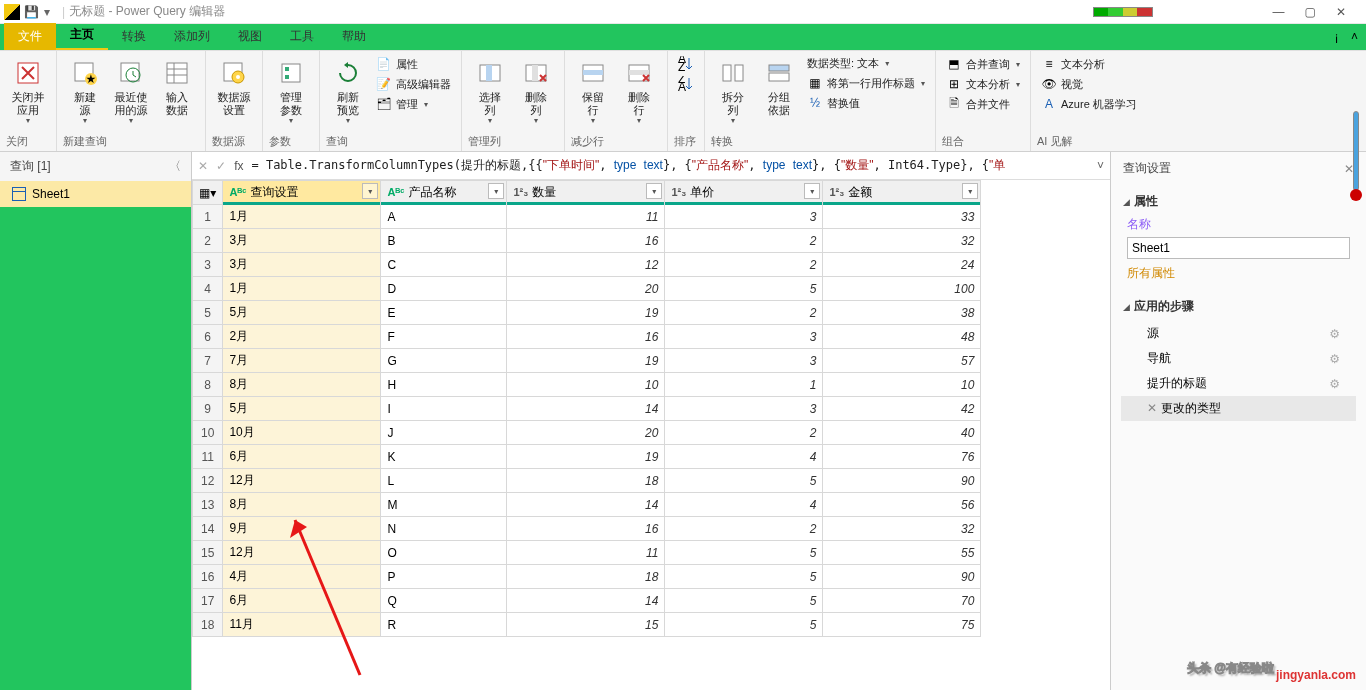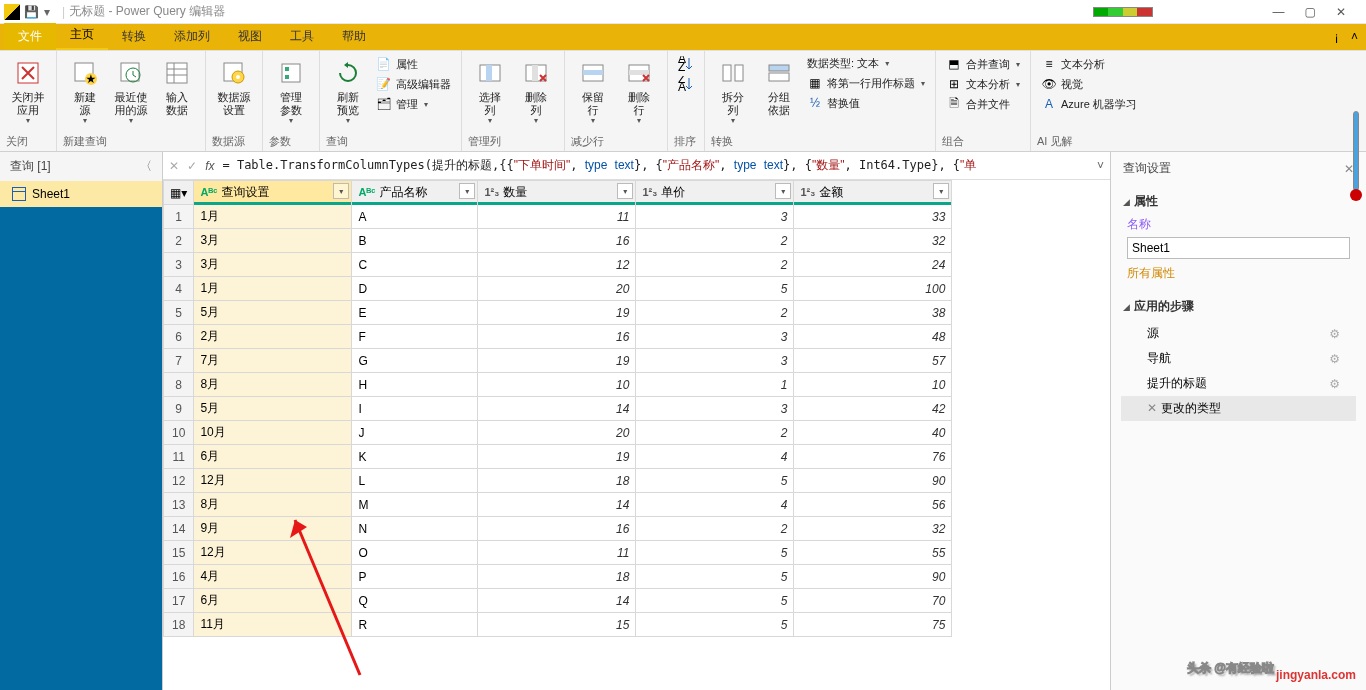--- a/index.html
+++ b/index.html
@@ -6,51 +6,51 @@
 body{background:#fff;width:1366px;height:690px;overflow:hidden;position:relative}
 .titlebar{height:24px;background:#fff;display:flex;align-items:center;padding:0 4px;border-bottom:1px solid #e8e8e8}
 .titlebar .logo{width:16px;height:16px;background:linear-gradient(135deg,#f2c811 50%,#000 50%);margin-right:4px}
 .titlebar .save-icon{width:16px;height:16px;color:#1a5fb4;display:flex;align-items:center;justify-content:center;margin-right:4px}
 .titlebar .qat-dd{color:#666;margin-right:8px}
 .titlebar .sep{color:#ccc;margin:0 4px}
 .titlebar .title{color:#888}
 .titlebar .spacer{flex:1}
 .titlebar .winbtns{display:flex;gap:20px;padding-right:16px;color:#555}
 .titlebar .meter{width:60px;height:10px;background:linear-gradient(90deg,#0a0 0 25%,#3c3 25% 50%,#cc3 50% 75%,#c33 75% 100%);border:1px solid #888;margin-right:120px}
-.tabs{height:26px;background:#eab308;display:flex;align-items:flex-end;padding-left:4px}
+.tabs{height:26px;background:#22c55e;display:flex;align-items:flex-end;padding-left:4px}
 .tab{padding:5px 14px;color:#333;cursor:pointer}
 .tab.file{background:#e6b800;color:#fff;font-weight:500}
-.tab.active{border-bottom:2px solid #f2c811;color:#000;font-weight:normal}
+.tab.active{border-bottom:2px solid #f2c811;color:#000;font-weight:bold}
 .ribbon{height:102px;background:#f5f5f5;border-top:1px solid #e0e0e0;border-bottom:1px solid #d0d0d0;display:flex;position:relative}
 .group{display:flex;flex-direction:column;border-right:1px solid #ddd;padding:2px 6px 0}
 .group-body{display:flex;flex:1;align-items:flex-start;gap:2px}
 .group-label{text-align:left;color:#666;font-size:11px;padding:2px 0}
 .large-btn{display:flex;flex-direction:column;align-items:center;width:44px;padding:4px 2px;cursor:pointer;text-align:center}
 .large-btn .icon{width:32px;height:32px;display:flex;align-items:center;justify-content:center;margin-bottom:2px;position:relative}
 .large-btn .lbl{font-size:11px;line-height:13px;color:#222}
 .large-btn .dd{font-size:8px;color:#555;line-height:8px}
 .small-stack{display:flex;flex-direction:column;gap:2px;padding-top:2px}
 .small-btn{display:flex;align-items:center;gap:4px;padding:1px 4px;cursor:pointer;white-space:nowrap}
 .small-btn .icon{width:16px;height:16px;display:flex;align-items:center;justify-content:center}
 .small-btn .lbl{font-size:11px;color:#222}
 .small-btn .dd{font-size:8px;color:#555;margin-left:2px}
 
 .content{display:flex;height:calc(690px - 24px - 26px - 102px)}
-.left-panel{width:163px;border-right:1px solid #ccc;background:#0369a1;display:flex;flex-direction:column}
+.left-panel{width:192px;border-right:1px solid #ccc;background:#22c55e;display:flex;flex-direction:column}
 .left-head{display:flex;align-items:center;justify-content:space-between;padding:6px 10px;color:#444;background:#f5f5f5}
 .left-head .collapse-btn{color:#666;cursor:pointer}
 .left-item{display:flex;align-items:center;gap:6px;padding:6px 12px;cursor:pointer}
 .left-item.sel{background:#fce9a6}
 .left-item .tbicon{width:14px;height:14px;border:1px solid #1a5fb4;display:inline-block;position:relative}
 .left-item .tbicon::before{content:"";position:absolute;top:3px;left:0;right:0;height:1px;background:#1a5fb4}
 .center{flex:1;display:flex;flex-direction:column;min-width:0}
 .formula-row{height:28px;display:flex;align-items:center;border-bottom:1px solid #ddd;padding:0 6px;gap:8px;background:#fff}
 .formula-row .fx-cancel{color:#aaa;cursor:pointer}
 .formula-row .fx-accept{color:#aaa;cursor:pointer}
-.formula-row .fx{font-style:italic;color:#555}
+.formula-row .fx{color:#555}
 .formula-row .formula{flex:1;font-family:Consolas,monospace;font-size:12px;color:#222;white-space:nowrap;overflow:hidden}
 .formula .k{color:#0451a5}
 .formula .s{color:#a31515}
 .formula-row .expand{color:#666;cursor:pointer}
 .grid{flex:1;overflow:auto;background:#fff}
 .grid table{border-collapse:collapse;width:auto}
 .grid th,.grid td{border:1px solid #d8d8d8;padding:3px 6px;font-size:12px;height:21px}
 .grid th{background:#f0f0f0;text-align:left;position:relative;font-weight:normal}
 .grid th.rowhead{width:28px;background:#f0f0f0;text-align:center}
 .grid td.rownum{background:#f4f4f4;text-align:center;color:#555;width:28px}

